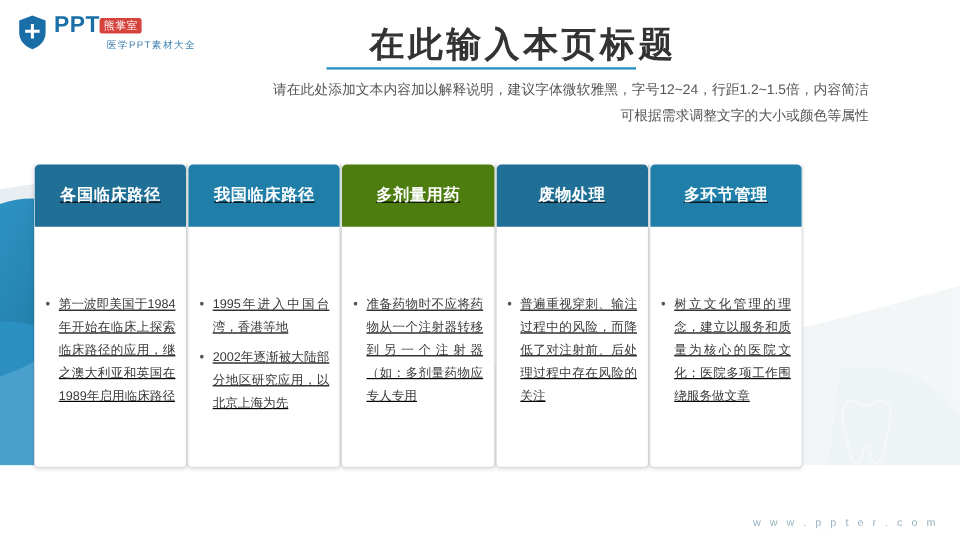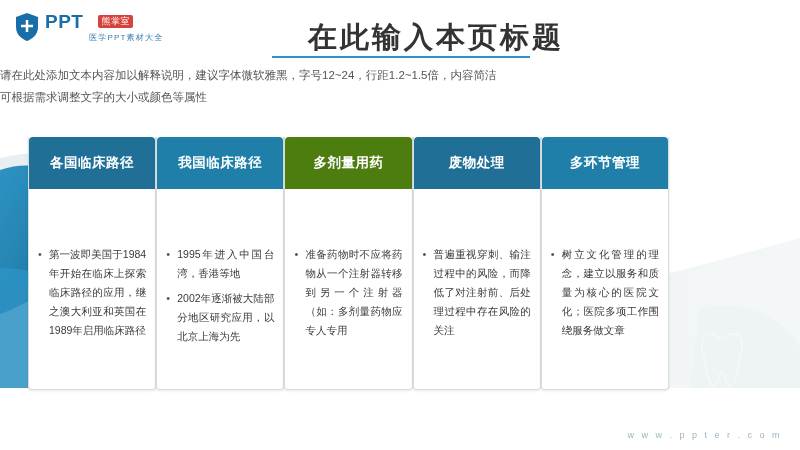--- a/index.html
+++ b/index.html
@@ -62,21 +62,21 @@
     display: flex;
     align-items: center;
   }
   .logo-ppt {
     font-size: 19px;
     font-weight: bold;
     color: #1a6ea8;
     letter-spacing: .5px;
   }
   .logo-badge {
-    margin-left: 15px;
+    margin-left: 0;
     background: #d6423c;
     color: #ffffff;
     font-size: 9px;
     padding: 2px 3px 2px 3px;
     border-radius: 2px;
     letter-spacing: .5px;
   }
   .logo-sub {
     font-size: 8px;
     color: #3a7fb0;
@@ -104,34 +104,35 @@
     left: 272px;
     width: 258px;
     height: 2px;
     background: #2d93c4;
   }
   .subtitle {
     position: absolute;
     top: 64px;
     left: 0;
     width: 724px;
-    text-align: left;
+    text-align: right;
     font-size: 11.5px;
     color: #555555;
     line-height: 22px;
   }
 
   
   .cards {
     position: absolute;
     top: 137px;
     left: 28px;
     width: 641px;
     display: flex;
     justify-content: space-between;
+    text-decoration: underline;
   }
   .card {
     width: 140px;
     background: #ffffff;
     border: 1px solid #d8dde0;
     border-top: none;
     border-radius: 0 0 4px 4px;
     box-shadow: 0 1px 3px rgba(0,0,0,.10);
     display: flex;
     flex-direction: column;

